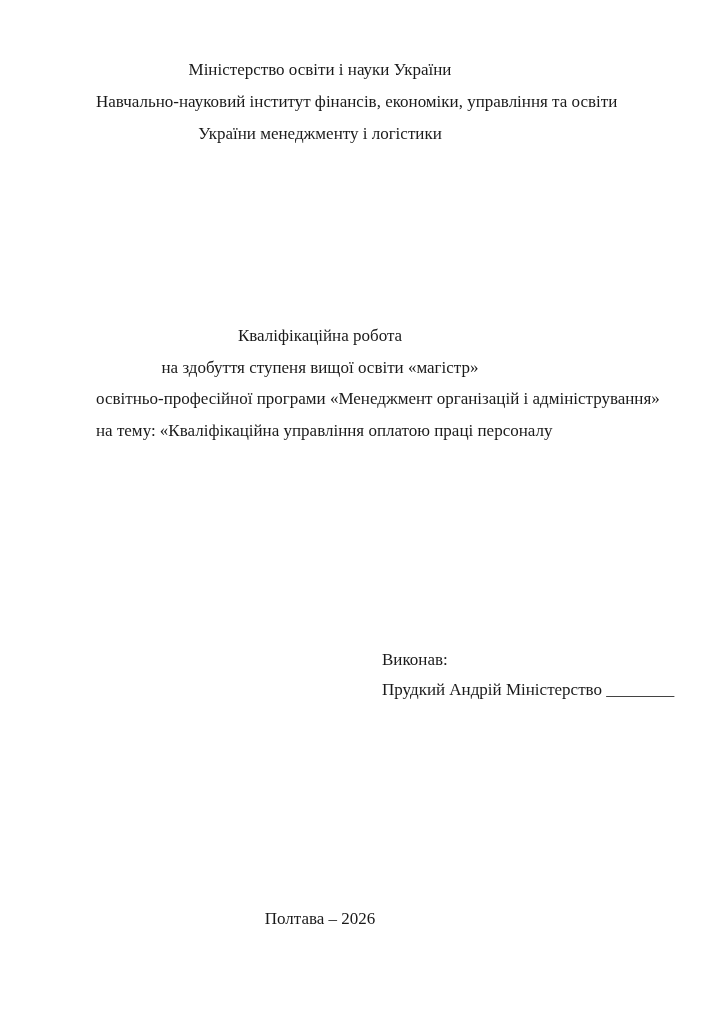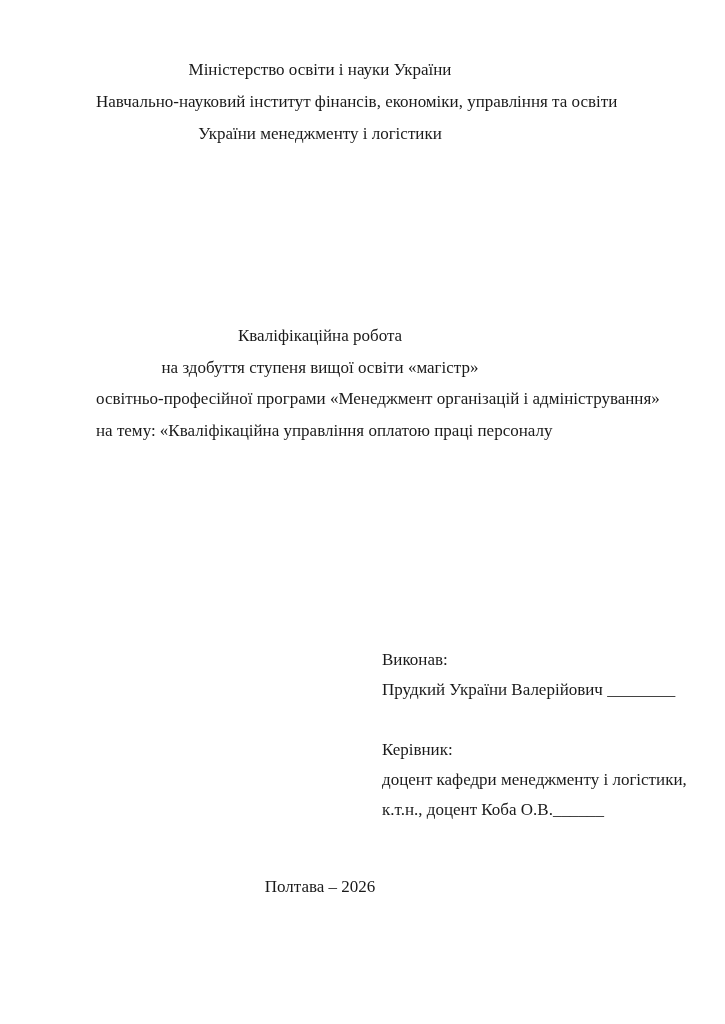--- a/index.html
+++ b/index.html
@@ -43,21 +43,21 @@
     left: 370px;
     top: 645px;
     text-align: left;
     line-height: 30px;
     margin-left: 12px;
   }
   .credit-gap {
     height: 30px;
   }
   .footer-block {
-    top: 872px;
+    top: 904px;
     line-height: 30px;
     text-align: center;
   }
 </style>
 </head>
 <body style="background: rgb(255, 255, 255); color: rgb(26, 26, 26);">
 
 <div class="page">
 
   <header class="centered-block header-block">
@@ -69,27 +69,22 @@
   <section class="centered-block title-block">
     <div class="line">Кваліфікаційна робота</div>
     <div class="line">на здобуття ступеня вищої освіти «магістр»</div>
     <div class="line">освітньо-професійної програми «Менеджмент організацій і адміністрування»</div>
     <div class="line">на тему: «Кваліфікаційна управління оплатою праці персоналу</div>
   </section>
 
   <section class="credits-block">
     <div class="credit-group">
       <div class="line">Виконав:</div>
-      <div class="line">Прудкий України Валерійович ________</div>
+      <div class="line">Прудкий Андрій Міністерство ________</div>
     </div>
     <div class="credit-gap"></div>
-    <div class="credit-group">
-      <div class="line">Керівник:</div>
-      <div class="line">доцент кафедри менеджменту і логістики,</div>
-      <div class="line">к.т.н., доцент Коба О.В.______</div>
-    </div>
   </section>
 
   <footer class="centered-block footer-block">
     <div class="line">Полтава – 2026</div>
   </footer>
 
 </div>
 
 </body></html>

